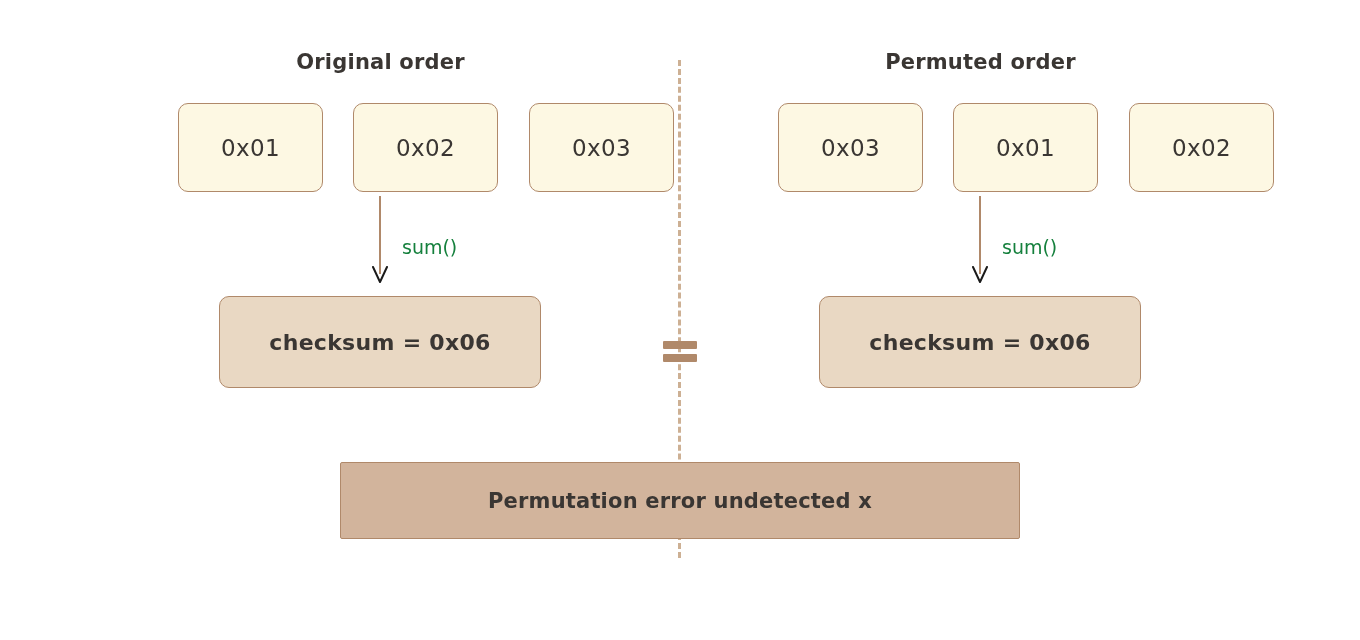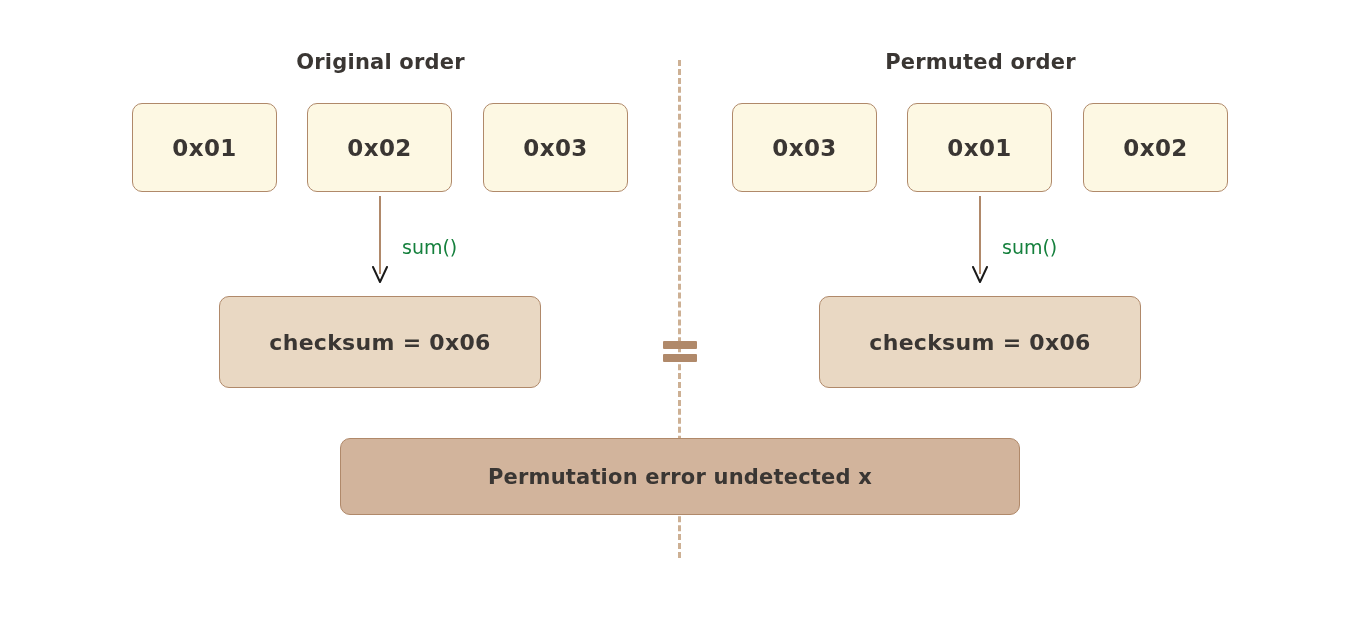--- a/index.html
+++ b/index.html
@@ -36,23 +36,24 @@
     width: 145px;
     height: 89px;
     box-sizing: border-box;
     background: #fdf8e3;
     border: 1.6px solid #b0896a;
     border-radius: 10px;
     display: flex;
     align-items: center;
     justify-content: center;
     font-size: 23px;
-    font-weight: bold;
+    font-weight: normal;
     color: #3a3633;
     letter-spacing: 0.4px;
+    margin-left: 46px;
   }
 
   
   #divider {
     position: absolute;
     left: 678px;
     top: 60px;
     width: 0;
     height: 498px;
     border-left: 3px dashed #cdb094;
@@ -130,27 +131,27 @@
     color: #3a3633;
     letter-spacing: 0.3px;
   }
   #checksum-left  { left: 219px; }
   #checksum-right { left: 819px; }
 
   
   #result-banner {
     position: absolute;
     left: 340px;
-    top: 438px;
+    top: 462px;
     width: 680px;
     height: 77px;
     box-sizing: border-box;
     background: #d2b49c;
     border: 1.6px solid #b0896a;
-    border-radius: 10px;
+    border-radius: 2px;
     display: flex;
     align-items: center;
     justify-content: center;
     font-size: 21px;
     font-weight: bold;
     color: #3a3633;
     letter-spacing: 0.2px;
   }
 </style>
 </head>

